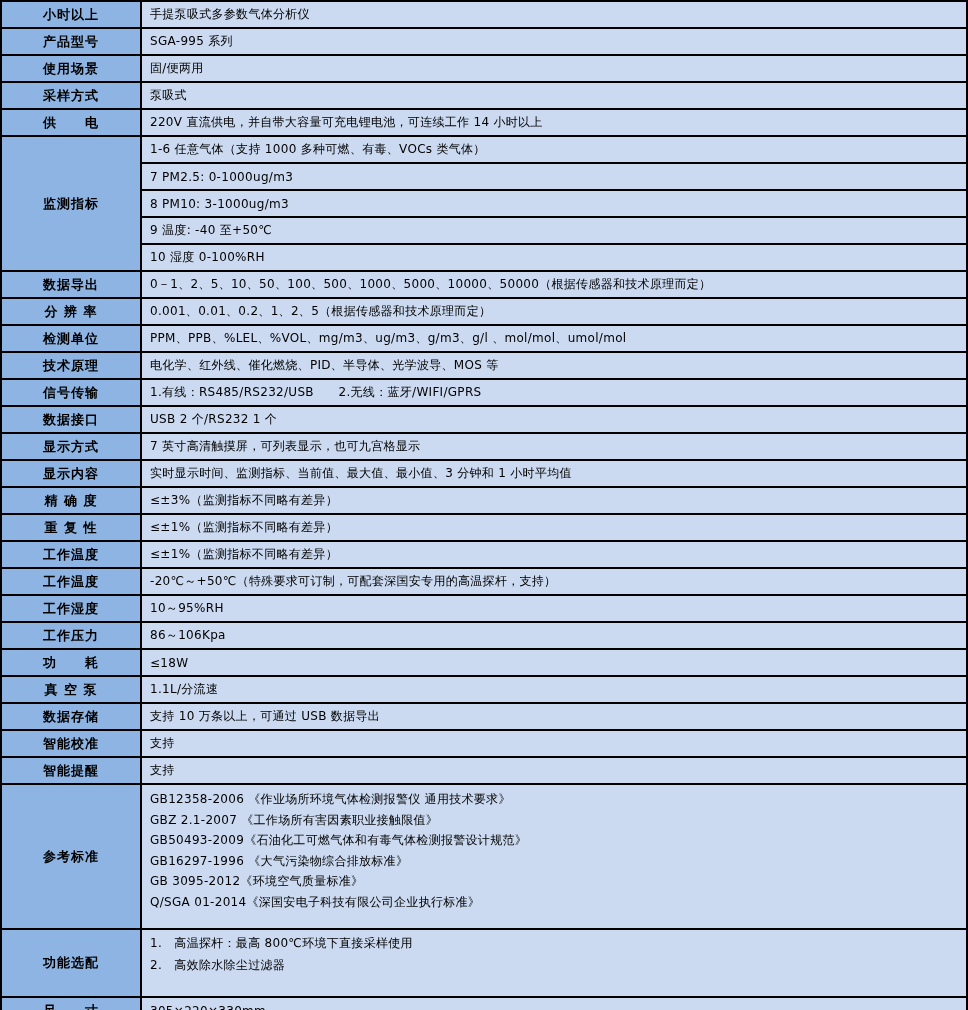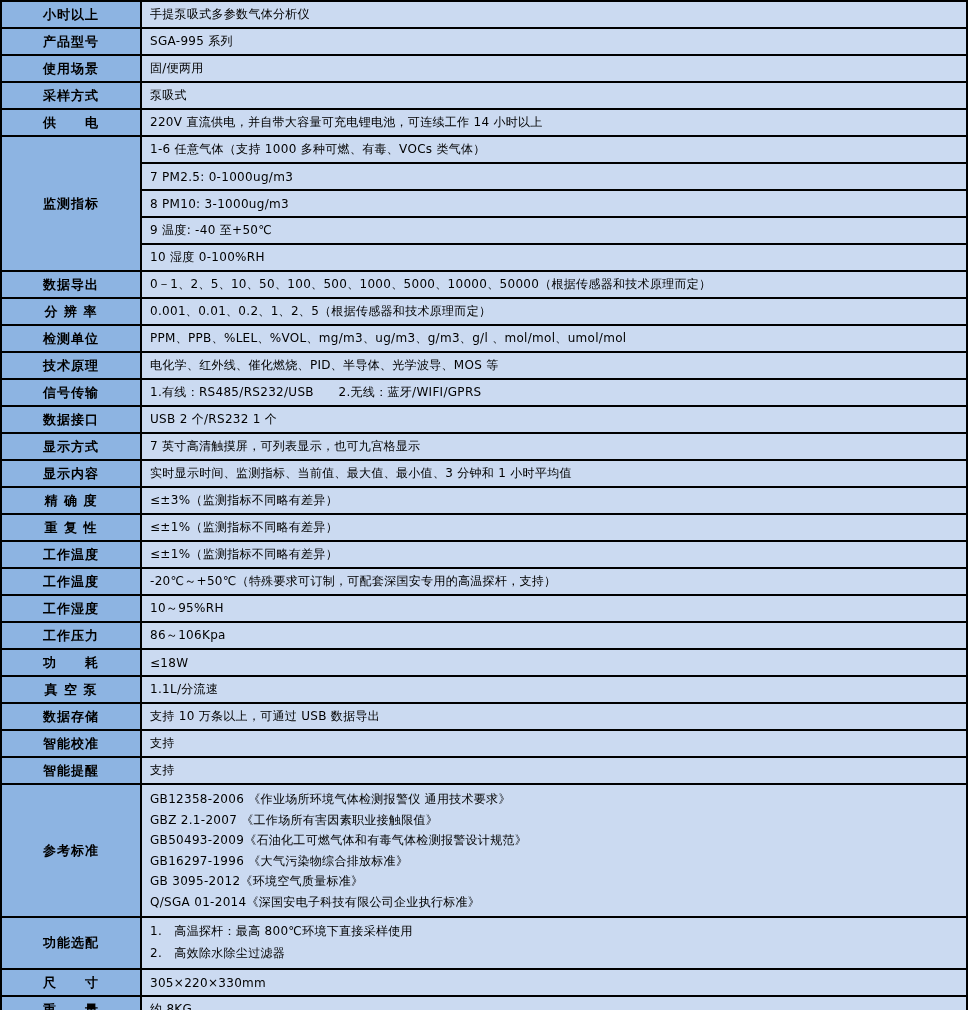--- a/index.html
+++ b/index.html
@@ -162,32 +162,32 @@
     <tr class="s">
       <td class="lbl">智能校准</td>
       <td class="val">支持</td>
     </tr>
     <tr class="s">
       <td class="lbl">智能提醒</td>
       <td class="val">支持</td>
     </tr>
     <tr>
       <td class="lbl">参考标准</td>
-      <td class="val" style="padding-top:4px;padding-bottom:4px;">
+      <td class="val" style="padding-top:4px;padding-bottom:16px;">
         <div class="line">GB12358-2006 《作业场所环境气体检测报警仪 通用技术要求》</div>
         <div class="line">GBZ 2.1-2007 《工作场所有害因素职业接触限值》</div>
         <div class="line">GB50493-2009《石油化工可燃气体和有毒气体检测报警设计规范》</div>
         <div class="line">GB16297-1996 《大气污染物综合排放标准》</div>
         <div class="line">GB 3095-2012《环境空气质量标准》</div>
         <div class="line">Q/SGA 01-2014《深国安电子科技有限公司企业执行标准》</div>
       </td>
     </tr>
     <tr>
       <td class="lbl">功能选配</td>
-      <td class="val opt" style="padding-top:2px;padding-bottom:4px;">
+      <td class="val opt" style="padding-top:2px;padding-bottom:20px;">
         <div class="line">1.　高温探杆：最高 800℃环境下直接采样使用</div>
         <div class="line">2.　高效除水除尘过滤器</div>
       </td>
     </tr>
     <tr class="s">
       <td class="lbl">尺　　寸</td>
       <td class="val">305×220×330mm</td>
     </tr>
     <tr class="s">
       <td class="lbl">重　　量</td>

